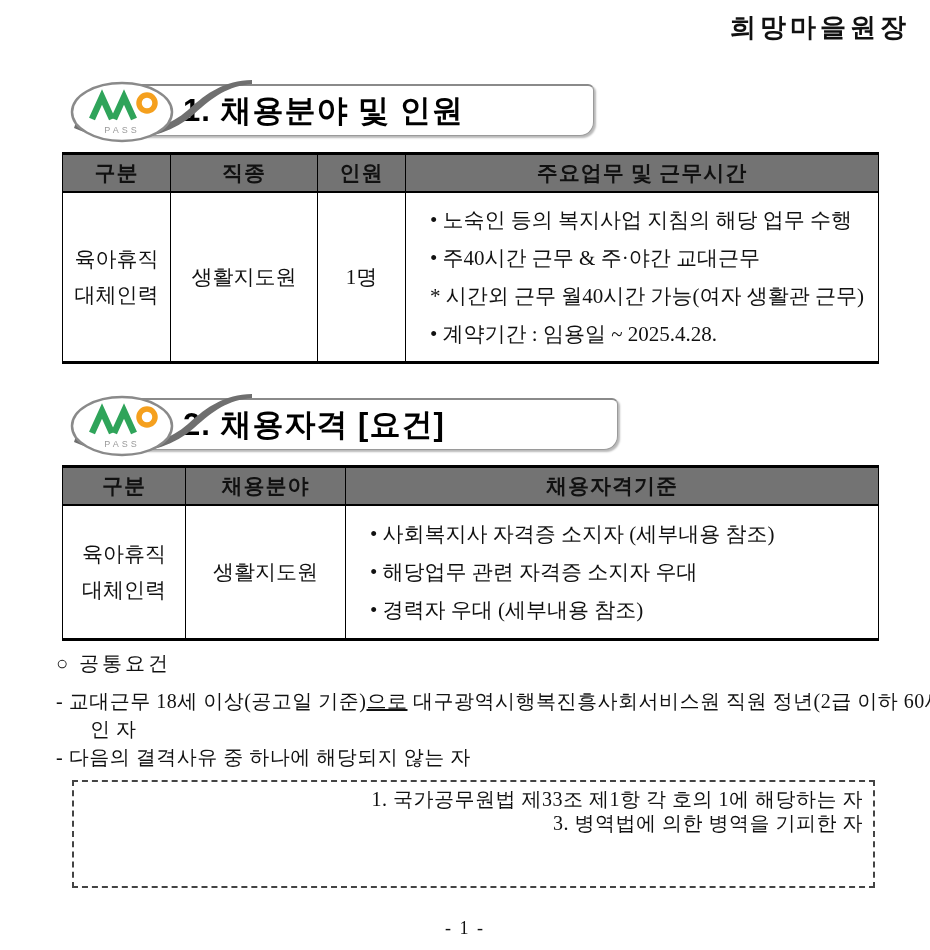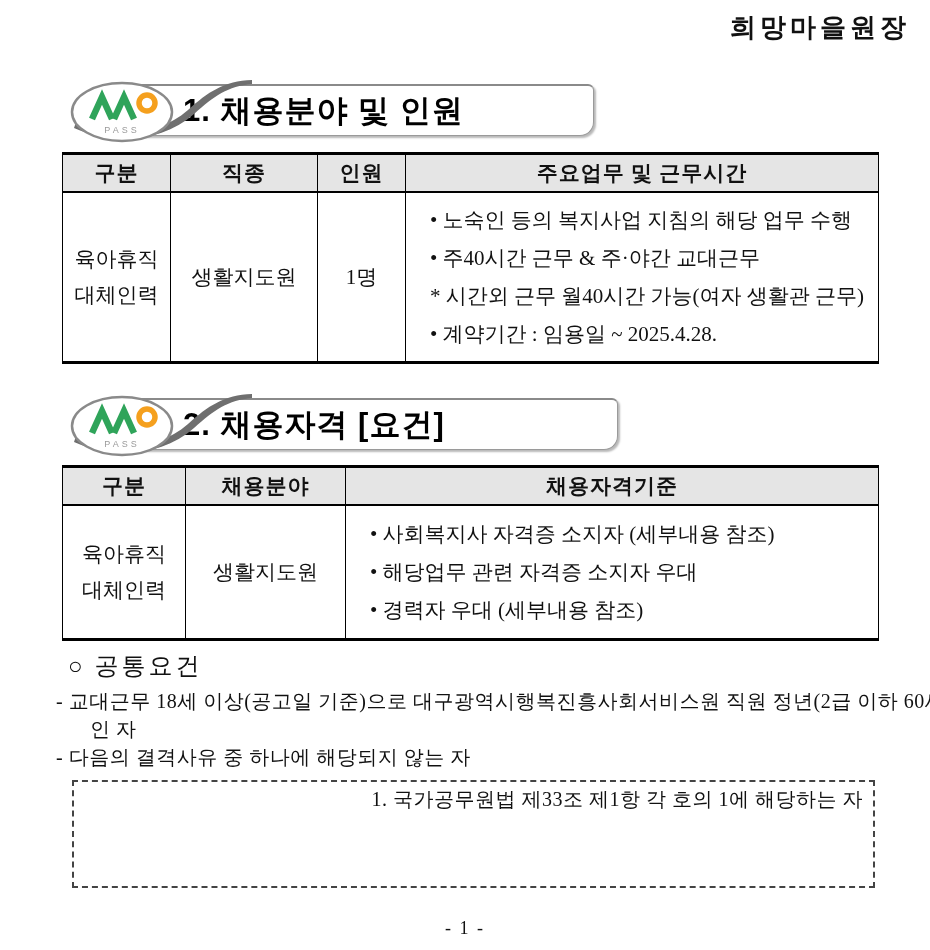--- a/index.html
+++ b/index.html
@@ -33,42 +33,42 @@
   }
   .banner-logo{ position:absolute; left:0; top:0; z-index:3; }
 
   
   table.doc{
     position:absolute; left:62px; width:816px;
     border-collapse:collapse; table-layout:fixed;
     font-size:21px; color:#111;
   }
   table.doc th{
-    background:#e5e5e5; font-weight:bold; height:38px;
+    background:#737373; font-weight:bold; height:38px;
     border:1px solid #000; border-top:3px solid #000; border-bottom:2px solid #000;
     text-align:center; letter-spacing:1px;
   }
   table.doc td{
     border:1px solid #000; border-bottom:3px solid #000;
     vertical-align:middle;
   }
   td.center{ text-align:center; line-height:36px; }
   td.list{ padding:8px 6px 8px 24px;margin-top:28px; }
   td.list div{ line-height:38px; white-space:nowrap; }
 
   
   .common-heading{
-    position:absolute; left:68px; top:650px;
-    font-size:24px; letter-spacing:3px; white-space:nowrap;
+    position:absolute; left:56px; top:650px;
+    font-size:20px; letter-spacing:3px; white-space:nowrap;
   }
   .para{ position:absolute; font-size:20px; white-space:nowrap; letter-spacing:0.5px; }
   .p1{ left:56px; top:688px; }
   .p1b{ left:90px; top:716px; }
   .p2{ left:56px; top:744px; }
-  .u{ }
+  .u{ text-decoration:underline; }
 
   .dotted-box{
     position:absolute; left:72px; top:780px; width:803px; height:108px;
     border:2px dashed #444;
     padding:5px 10px 5px 13px;
     text-align:right;
   }
   .dotted-box div{ font-size:20px; line-height:24px; white-space:nowrap; letter-spacing:0.5px; }
 
   .page-number{
@@ -174,15 +174,16 @@
 <div class="common-heading">○ 공통요건</div>
 
 <div class="para p1">
   <span>- 교대근무 18세 이상(공고일 기준)</span><span class="u">으로</span><span> 대구광역시행복진흥사회서비스원 직원 정년(2급 이하 60세) 이하</span>
 </div>
 <div class="para p1b">인 자</div>
 <div class="para p2">- 다음의 결격사유 중 하나에 해당되지 않는 자</div>
 
 <div class="dotted-box">
   <div>1. 국가공무원법 제33조 제1항 각 호의 1에 해당하는 자</div>
+  <div>3. 병역법에 의한 병역을 기피한 자</div>
 </div>
 
 <div class="page-number">- 1 -</div>
 
 </body></html>

